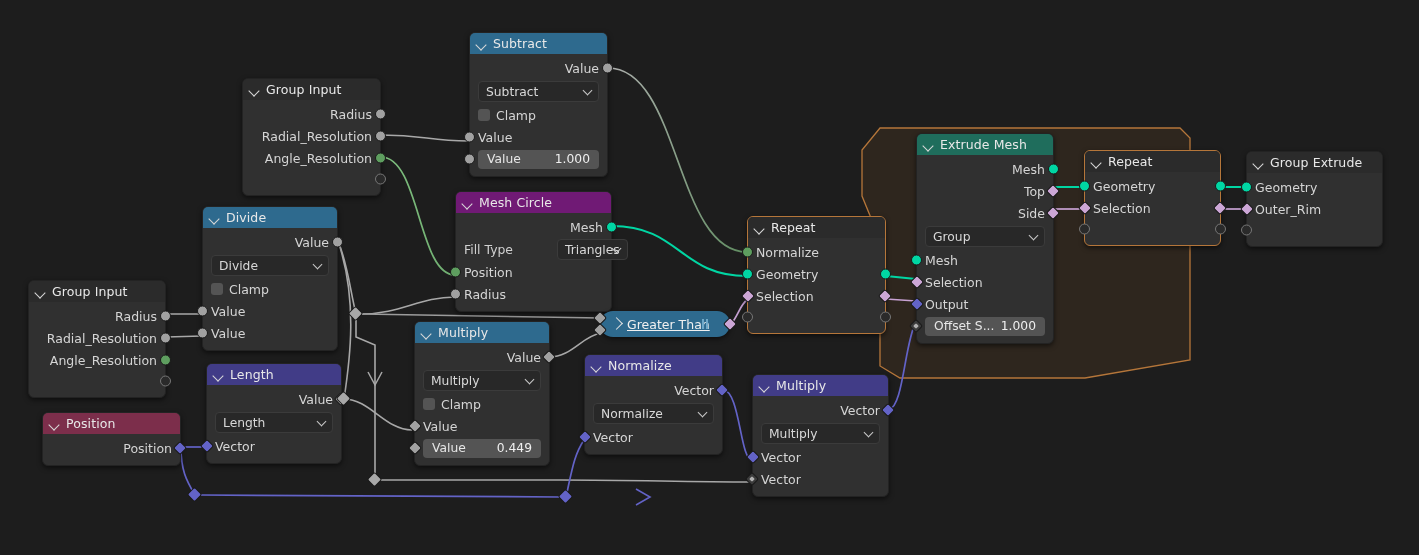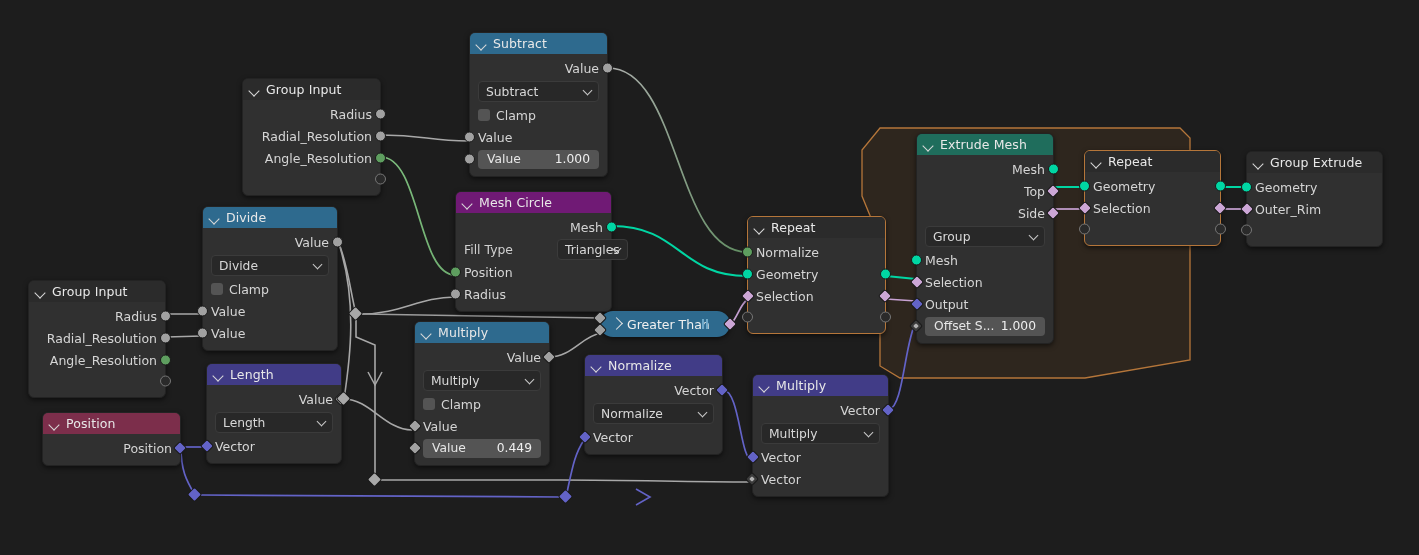--- a/index.html
+++ b/index.html
@@ -175,20 +175,21 @@
     position: absolute;
     height: 26px;
     border-radius: 13px;
     background: #2e6a8e;
     display: flex; align-items: center;
     padding: 0 12px;
     font-size: 12.5px;
     color: #f0f0f0;
     z-index: 3;
     box-shadow: 0 2px 5px rgba(0,0,0,0.55);
+    text-decoration: underline;
   }
   .pill .pchev {
     width: 9px; height: 9px;
     margin-right: 6px;
     border-right: 1.7px solid #e4e4e4;
     border-bottom: 1.7px solid #e4e4e4;
     transform: rotate(-45deg);
     position: relative; top: -1px;
   }
   .pill .grip {

